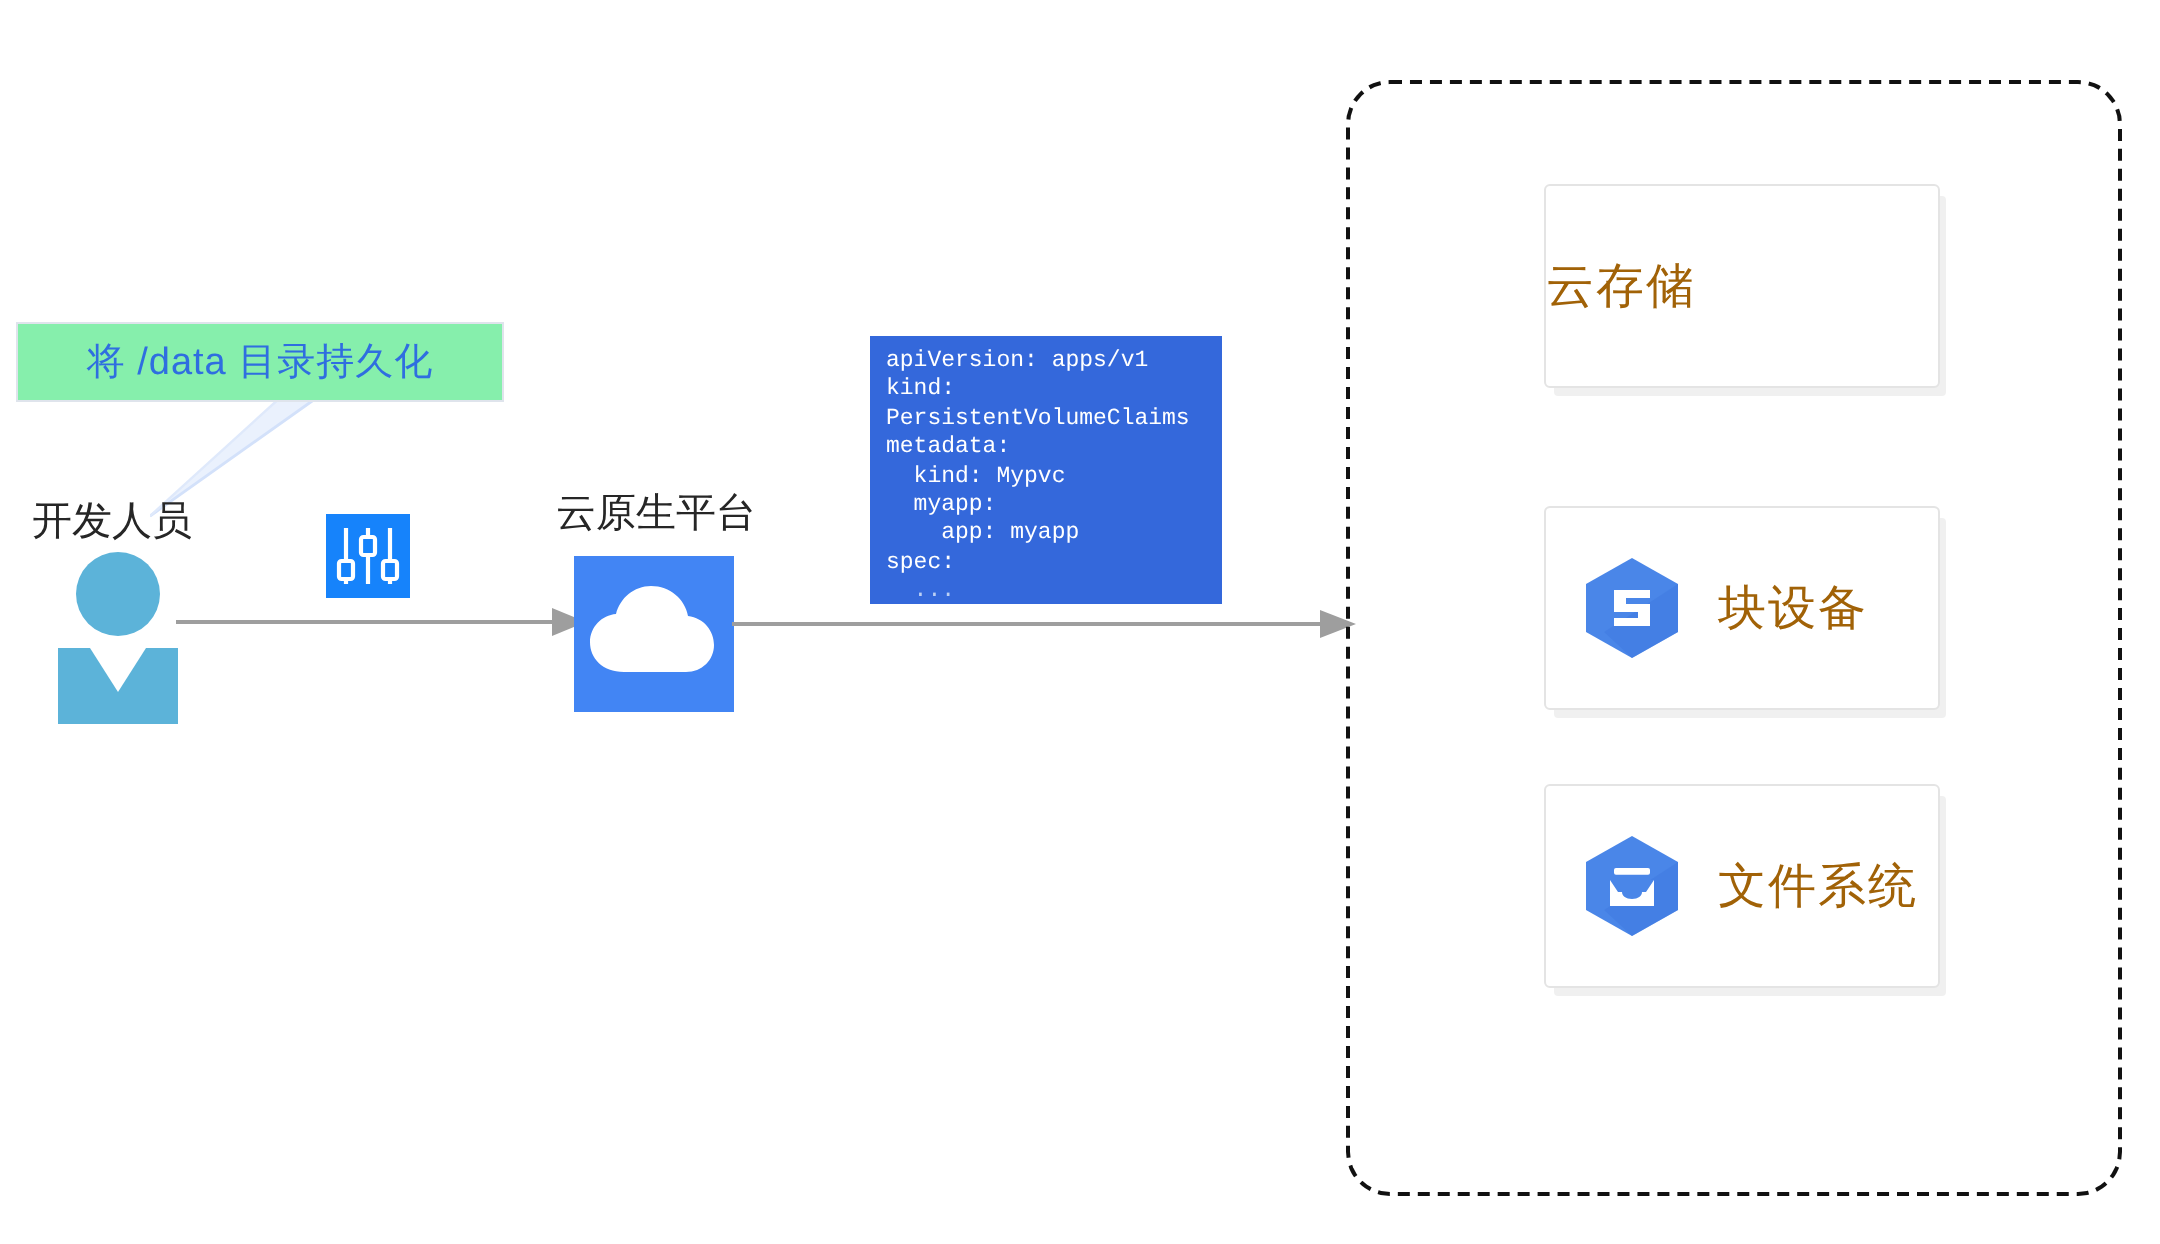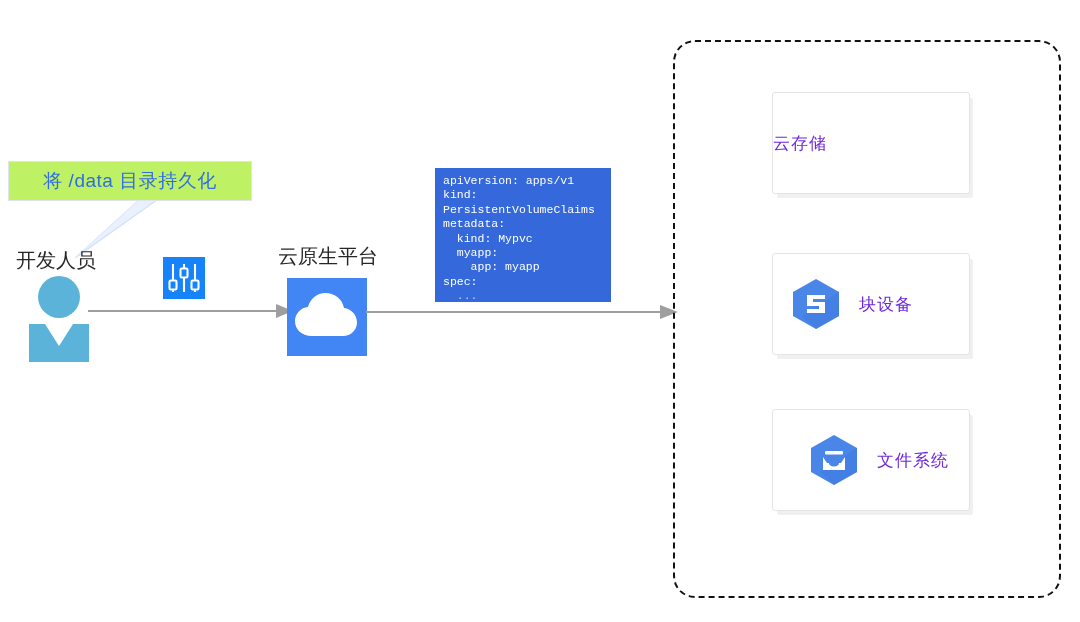--- a/index.html
+++ b/index.html
@@ -26,21 +26,21 @@
     width: 90px;
     height: 66px;
     pointer-events: none;
   }
   .callout-box {
     position: absolute;
     left: 8px;
     top: 161px;
     width: 244px;
     height: 40px;
-    background: #bef264;
+    background: #86efac;
     border: 1px solid #dfe4ec;
     box-sizing: border-box;
     display: flex;
     align-items: center;
     justify-content: center;
   }
   .callout-text {
     color: #2f6ee0;
     font-size: 19px;
     letter-spacing: 0.5px;
@@ -152,21 +152,21 @@
     background: #ffffff;
     border: 1px solid #e4e4e4;
     border-radius: 3px;
     box-shadow: 4px 5px 0 -1px rgba(0,0,0,0.06);
     box-sizing: border-box;
     display: flex;
     align-items: center;
   }
   .card-1 { top: 92px; }
   .card-2 { top: 253px; }
-  .card-3 { top: 409px; padding-left: 18px; }
+  .card-3 { top: 392px; }
 
   .card-icon-wrap {
     position: relative;
     width: 86px;
     height: 100%;
     flex: 0 0 86px;
     display: flex;
     align-items: center;
     justify-content: center;
   }
@@ -177,22 +177,22 @@
   }
   .card-sub {
     position: absolute;
     left: 10px;
     bottom: 13px;
     font-size: 17px;
     color: #8a8a8a;
     white-space: nowrap;
   }
   .card-label {
-    font-size: 17px;
-    color: #6d28d9;
+    font-size: 24px;
+    color: #a16207;
     white-space: nowrap;
     letter-spacing: 1px;
   }
 </style>
 </head>
 <body>
 
 <div id="canvas">
 
   <svg class="callout-tail" viewBox="0 0 90 66">

